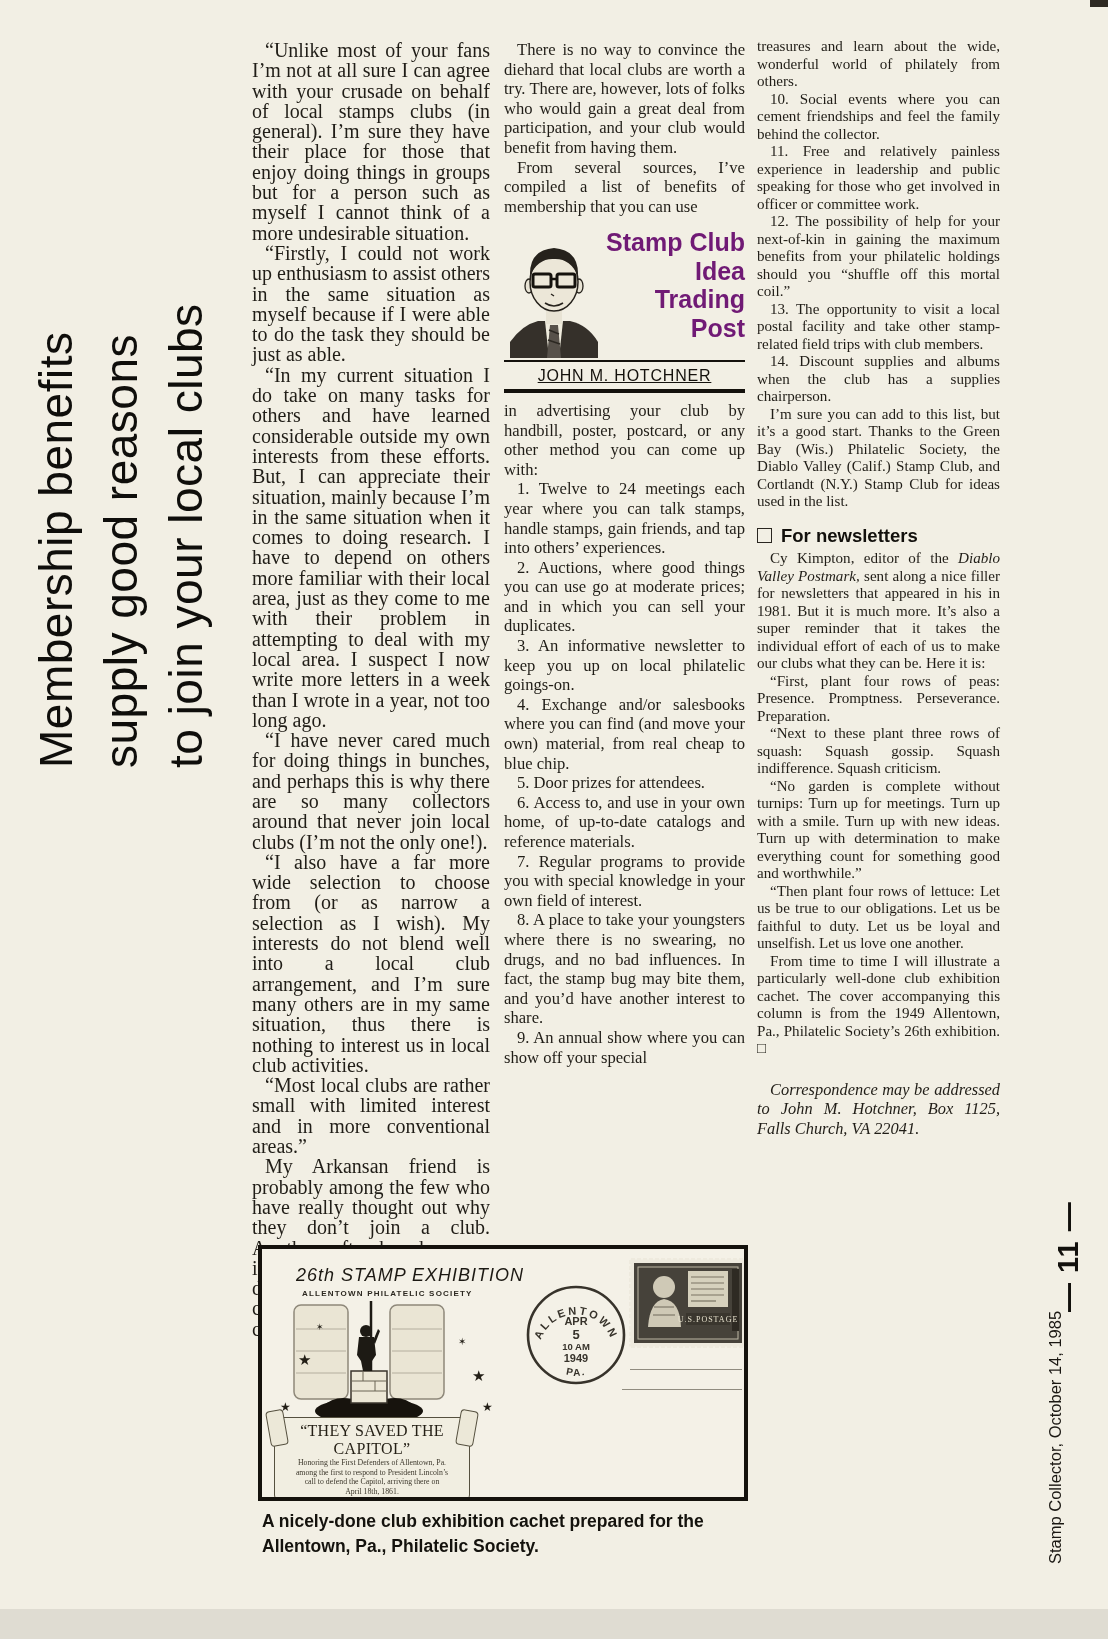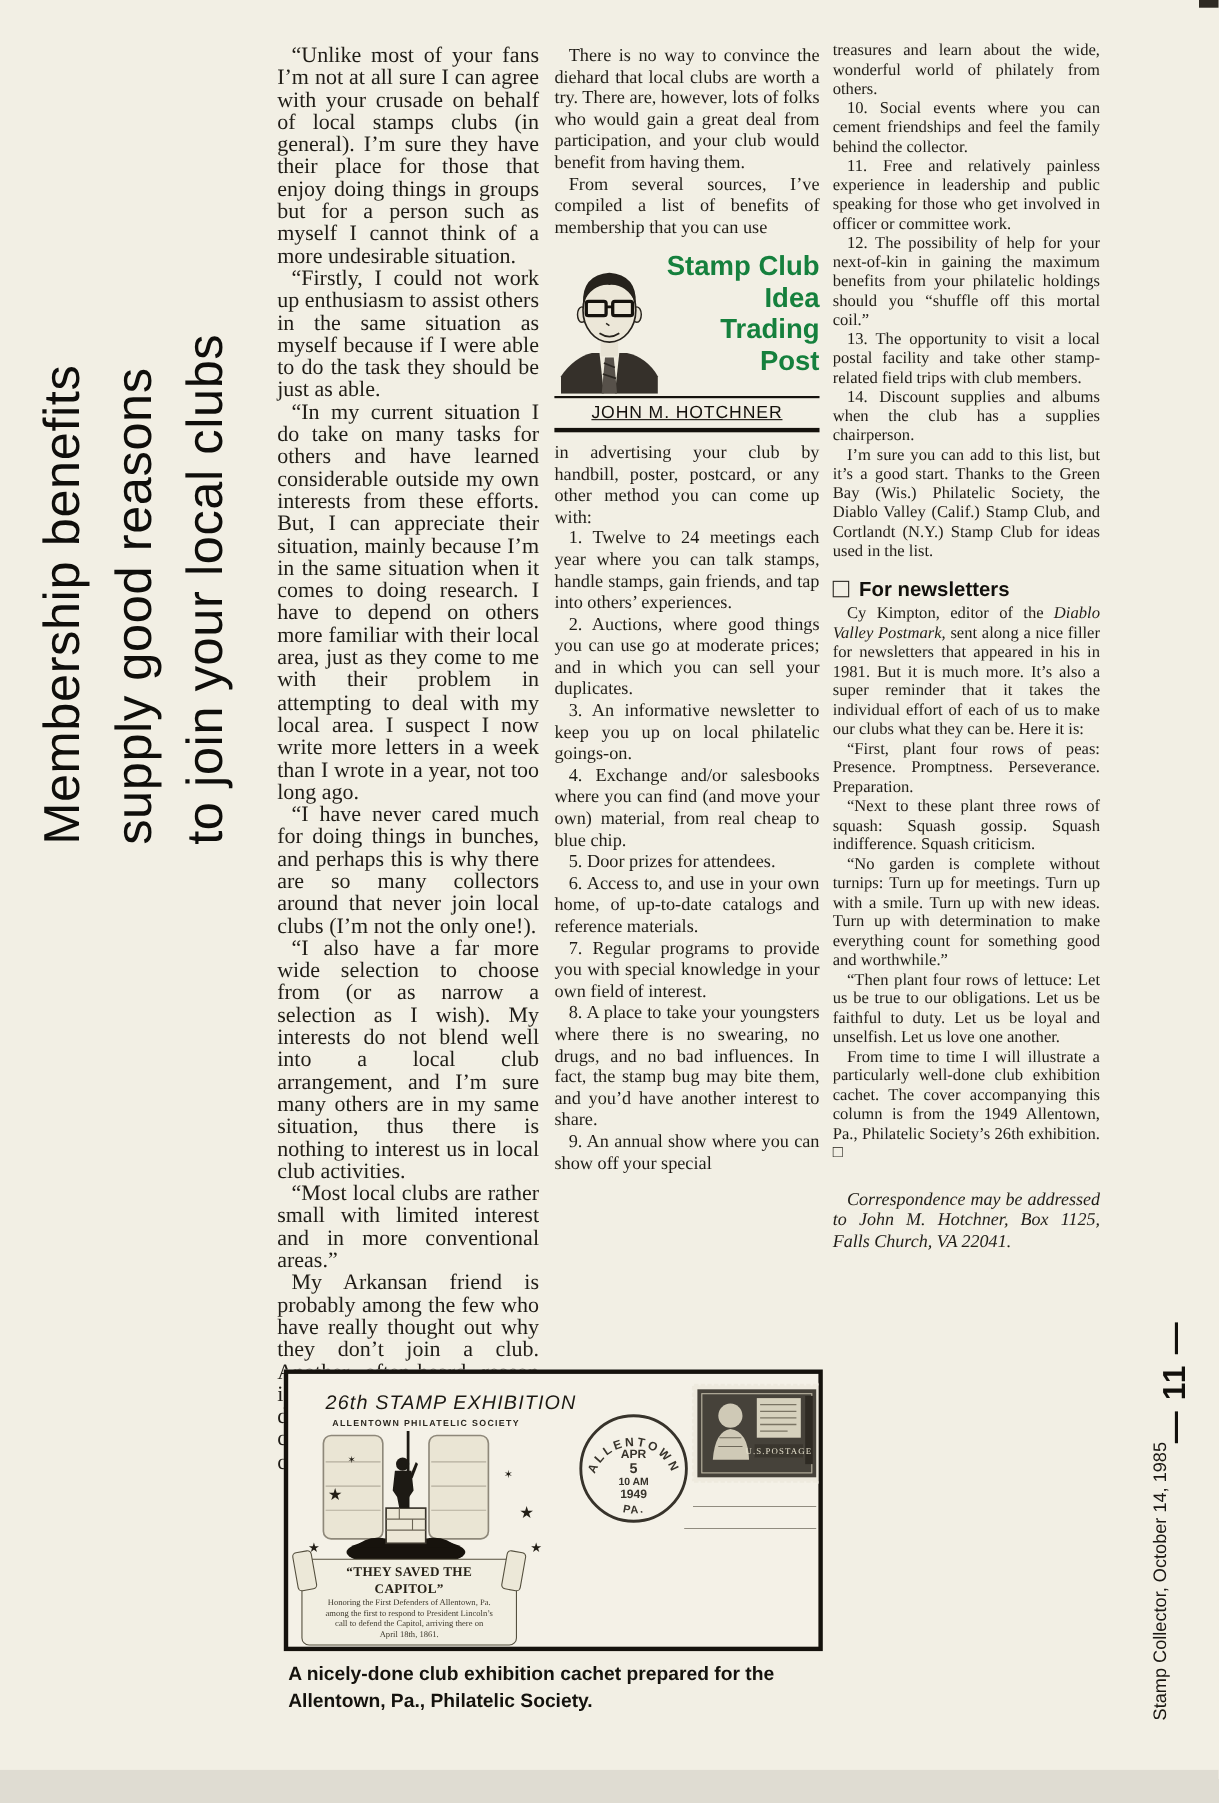--- a/index.html
+++ b/index.html
@@ -16,21 +16,21 @@
   .col p.it{font-style:italic;}
   .col p.sp{margin-top:22px;font-size:16.4px;line-height:19.5px;}
   .it{font-style:italic;}
   .col1{left:252px;top:40px;width:238px;font-size:20px;line-height:20.3px;}
   .col2{left:504px;top:40px;width:241px;font-size:16.6px;line-height:19.6px;}
   .col3{left:757px;top:38px;width:243px;font-size:15.1px;line-height:17.5px;}
   
   .masthead{margin:12px 0 8px;}
   .mh-row{display:flex;align-items:flex-end;}
   .mh-title{flex:1;text-align:right;font-family:"Liberation Sans",sans-serif;font-weight:700;
-            font-size:25px;line-height:28.5px;color:#15803d;padding-bottom:16px;text-indent:0;}
+            font-size:25px;line-height:28.5px;color:#701a75;padding-bottom:16px;text-indent:0;}
   .mh-rule1{border-top:2.5px solid #14110c;margin-top:2px;}
   .mh-rule2{border-top:4px solid #14110c;}
   .mh-byline{text-align:center;font-family:"Liberation Sans",sans-serif;font-size:16px;
              letter-spacing:.8px;color:#14110c;padding:4px 0 3px;text-decoration:underline;}
   .after-mast{margin-top:8px;}
   
   .nl-heading{margin:16px 0 6px;font-family:"Liberation Sans",sans-serif;font-weight:700;
               font-size:18.5px;color:#12100c;display:flex;align-items:center;gap:9px;}
   .sq{display:inline-block;width:13px;height:13px;border:1.8px solid #2a2620;background:transparent;}
   
@@ -47,21 +47,21 @@
   .s3{left:54px;top:74px;font-size:9px;}
   .s4{left:196px;top:88px;font-size:10px;}
   .s5{left:210px;top:120px;font-size:15px;}
   .s6{left:220px;top:152px;font-size:12px;}
   .scroll{position:absolute;left:12px;top:168px;width:178px;background:#f1eee1;
           border:1.5px solid #55503f;border-radius:7px;padding:4px 8px 5px;text-align:center;}
   .scroll:before,.scroll:after{content:"";position:absolute;top:-8px;width:16px;height:34px;
           background:#ece8d8;border:1.5px solid #55503f;border-radius:4px;}
   .scroll:before{left:-7px;transform:rotate(-10deg);}
   .scroll:after{right:-7px;transform:rotate(10deg);}
-  .scroll-title{font-size:12px;font-weight:700;color:#241f15;letter-spacing:.3px;}
+  .scroll-title{font-size:16px;font-weight:400;color:#241f15;letter-spacing:.3px;}
   .scroll-line{font-size:7.8px;line-height:9.6px;color:#3c372b;}
   .postmark{position:absolute;left:262px;top:34px;width:104px;height:104px;}
   .stamp{position:absolute;left:366px;top:8px;width:120px;height:92px;}
   .addr{position:absolute;border-top:1.5px solid rgba(62,56,44,.55);}
   .addr1{left:368px;top:120px;width:112px;}
   .addr2{left:360px;top:140px;width:120px;}
   
   .caption{position:absolute;left:262px;top:1509px;width:488px;font-family:"Liberation Sans",sans-serif;
            font-weight:700;font-size:17.5px;line-height:25px;color:#14120d;}
   

